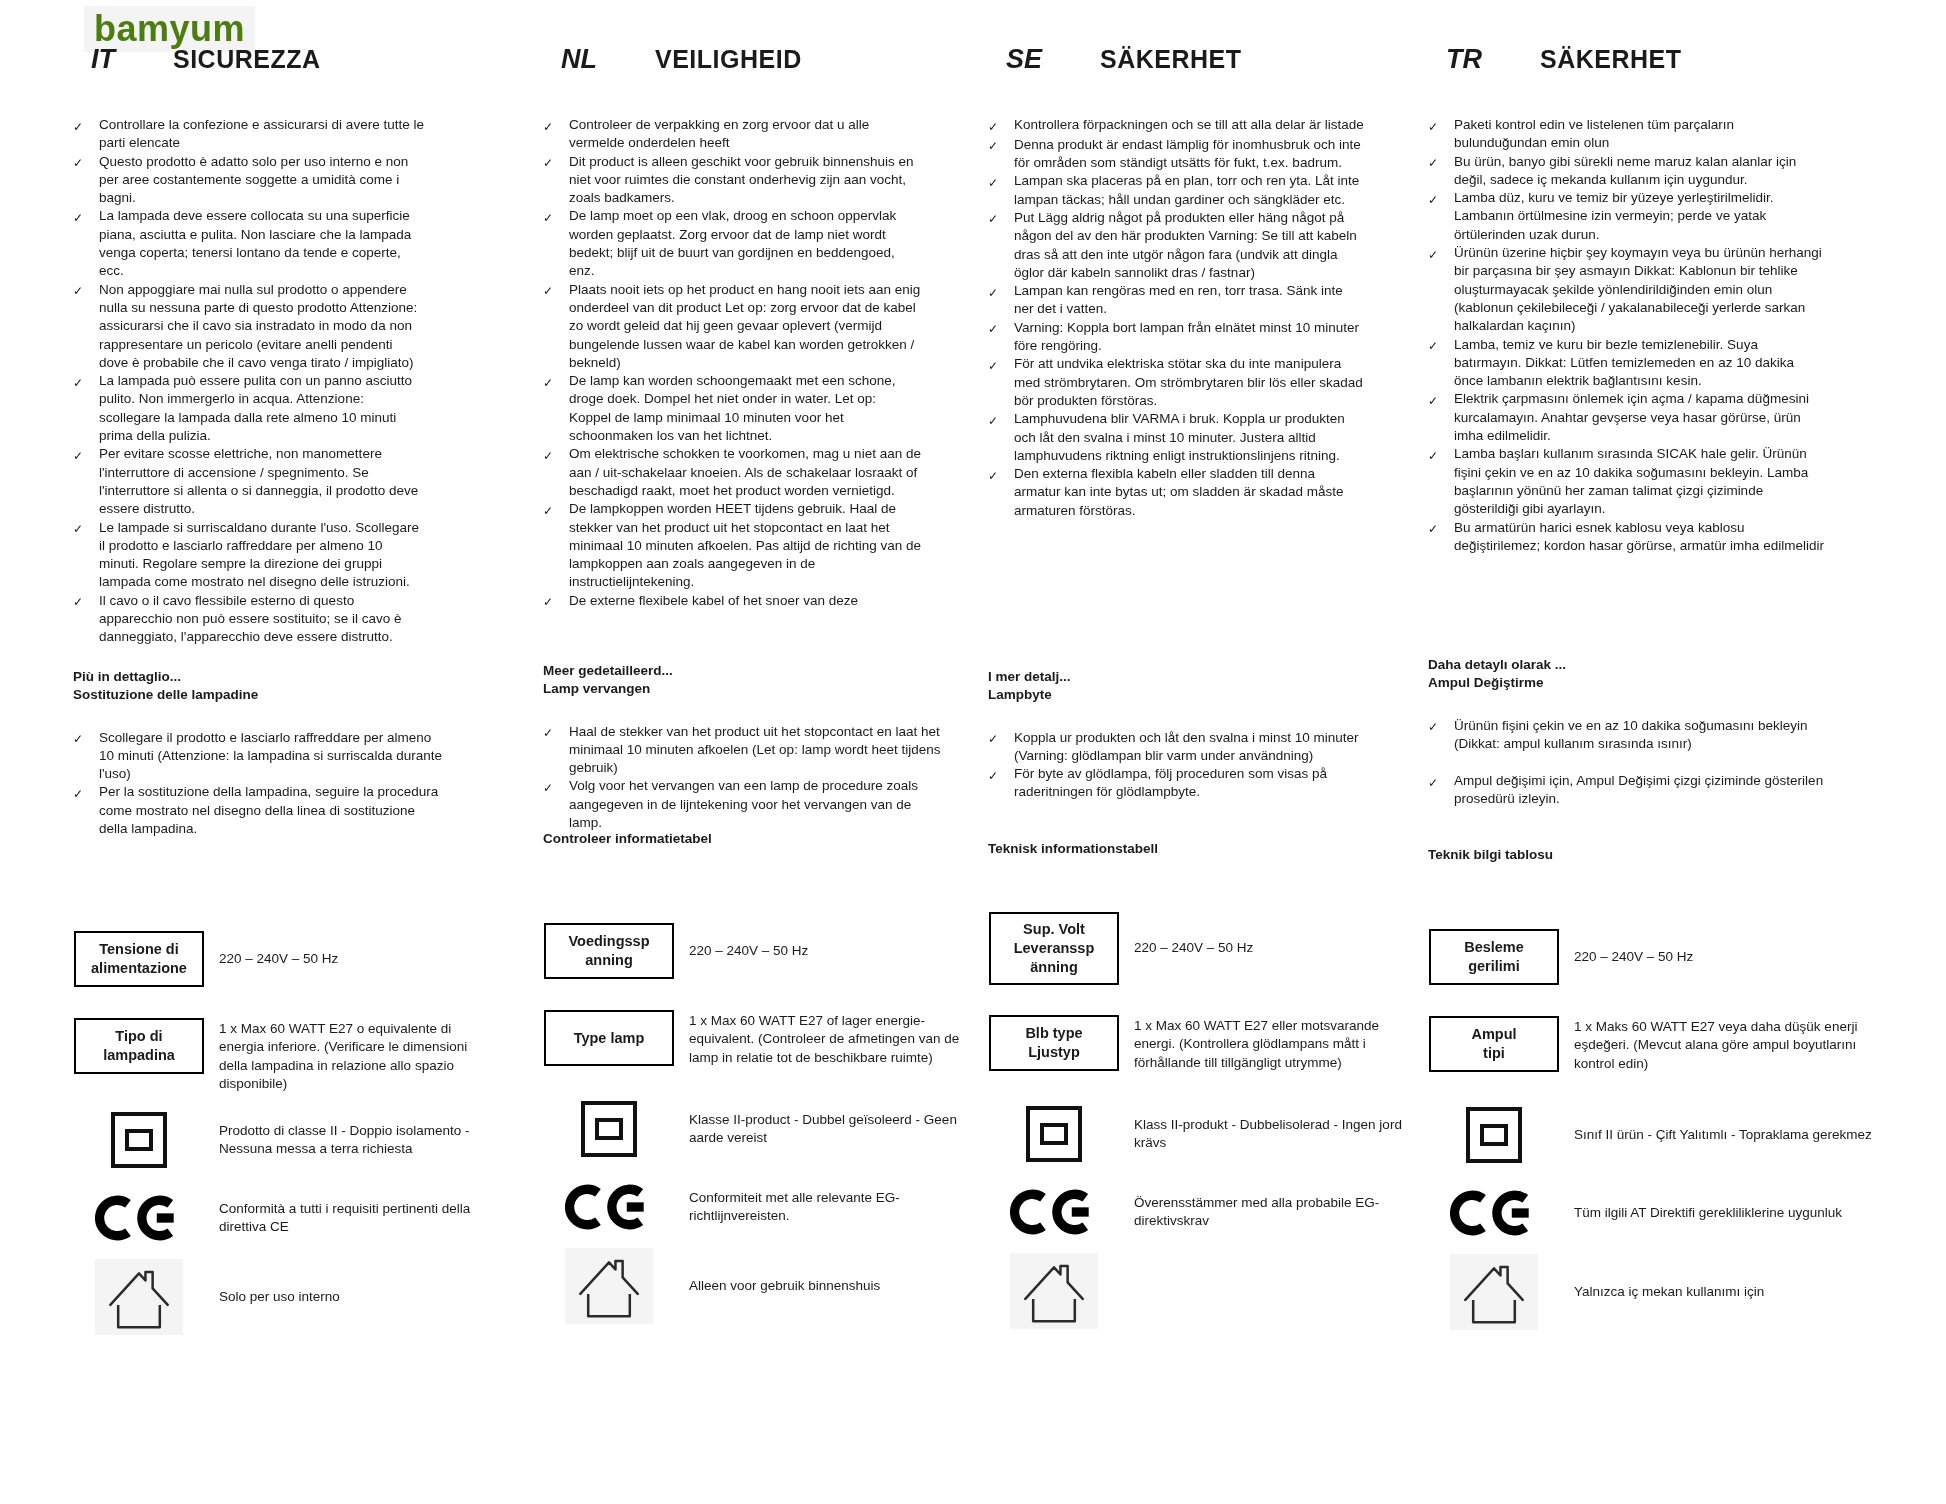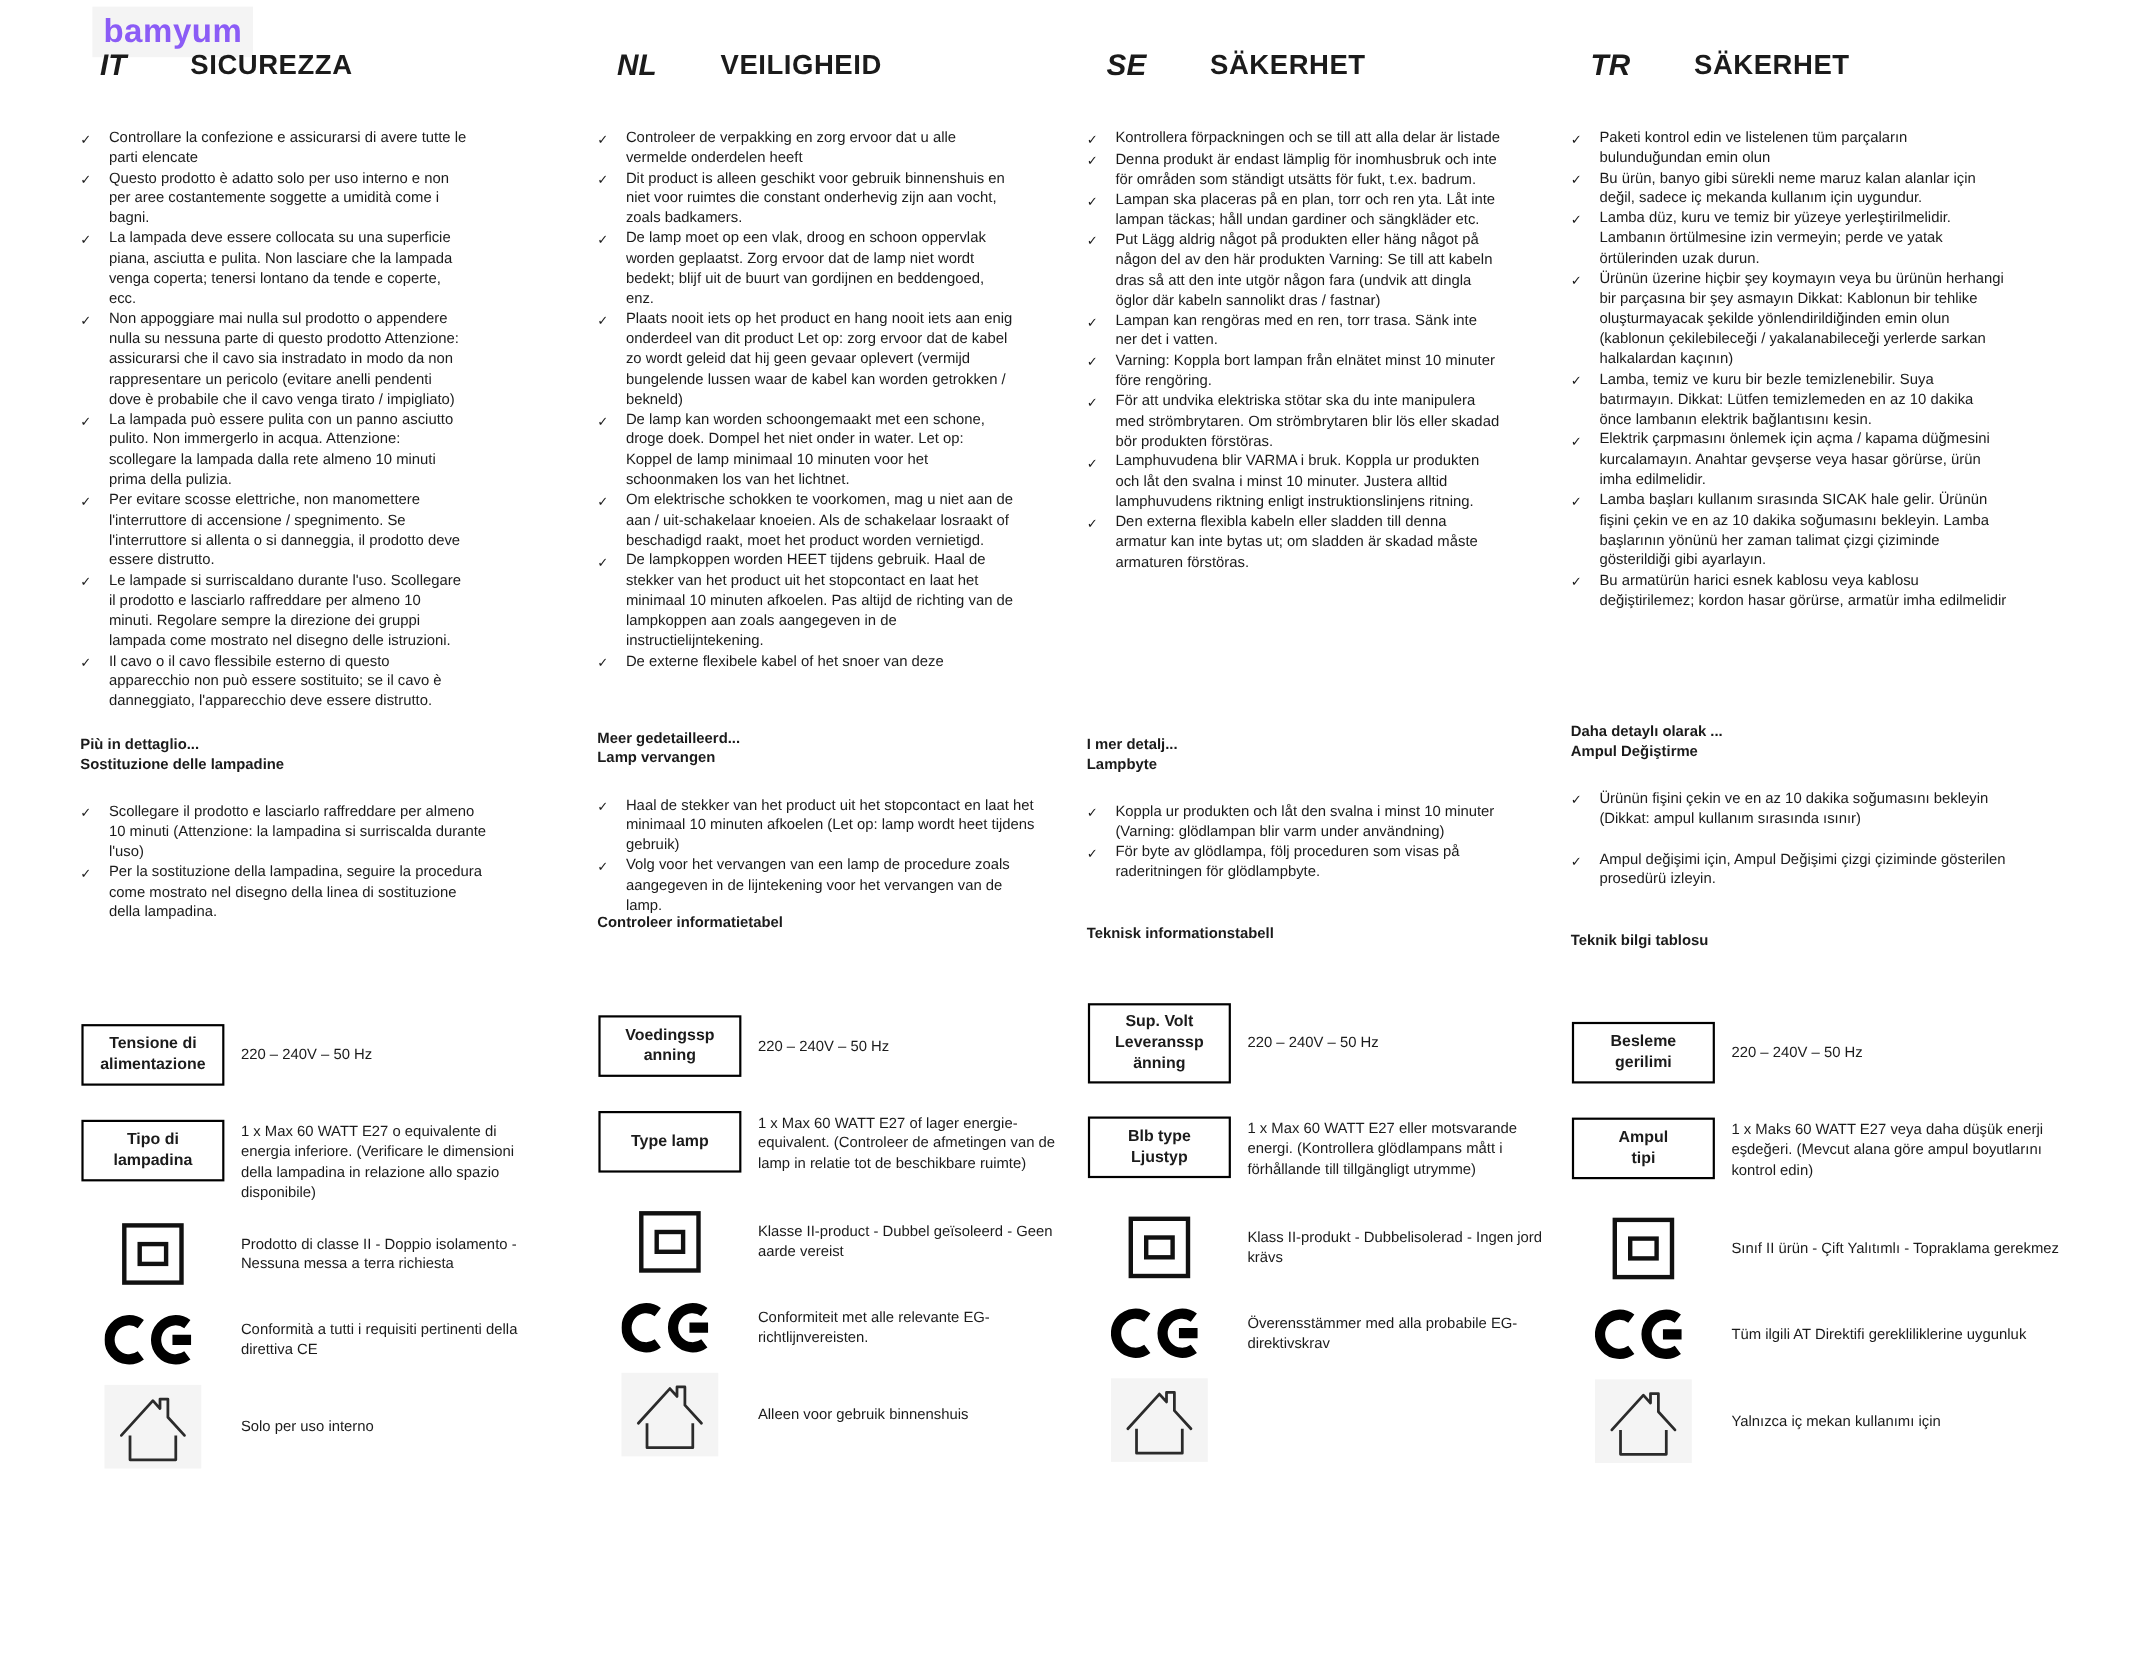--- a/index.html
+++ b/index.html
@@ -5,22 +5,22 @@
   * { box-sizing: border-box; }
   html, body { margin: 0; padding: 0; }
   body {
     width: 1946px; height: 1504px; position: relative; overflow: hidden;
     background: #ffffff; color: #1b1b1b;
     font-family: "Liberation Sans", sans-serif;
     font-size: 13.5px; line-height: 18.3px;
   }
   .logo {
     position: absolute; left: 84px; top: 6px;
-    font-size: 30px; line-height: 46px; font-weight: bold;
-    color: #8b5cf6; letter-spacing: 0.5px;
+    font-size: 36px; line-height: 46px; font-weight: bold;
+    color: #4d7c0f; letter-spacing: 0.5px;
     background: #f4f4f4; padding: 0 10px;
   }
   .col { position: absolute; top: 0; height: 100%; }
   .col-head { position: absolute; top: 50px; left: 0; display: flex; align-items: center; }
   .lang { font-style: italic; font-weight: bold; font-size: 27px; margin-left: 18px; }
   .ctitle { font-weight: bold; font-size: 25px; margin-left: 58px; letter-spacing: 0.5px; }
 
   .bullets, .detail, .tech-heading, .ttable { position: absolute; left: 0; }
   .bullets { top: 116px; }
   .bullet { display: flex; align-items: flex-start; }

